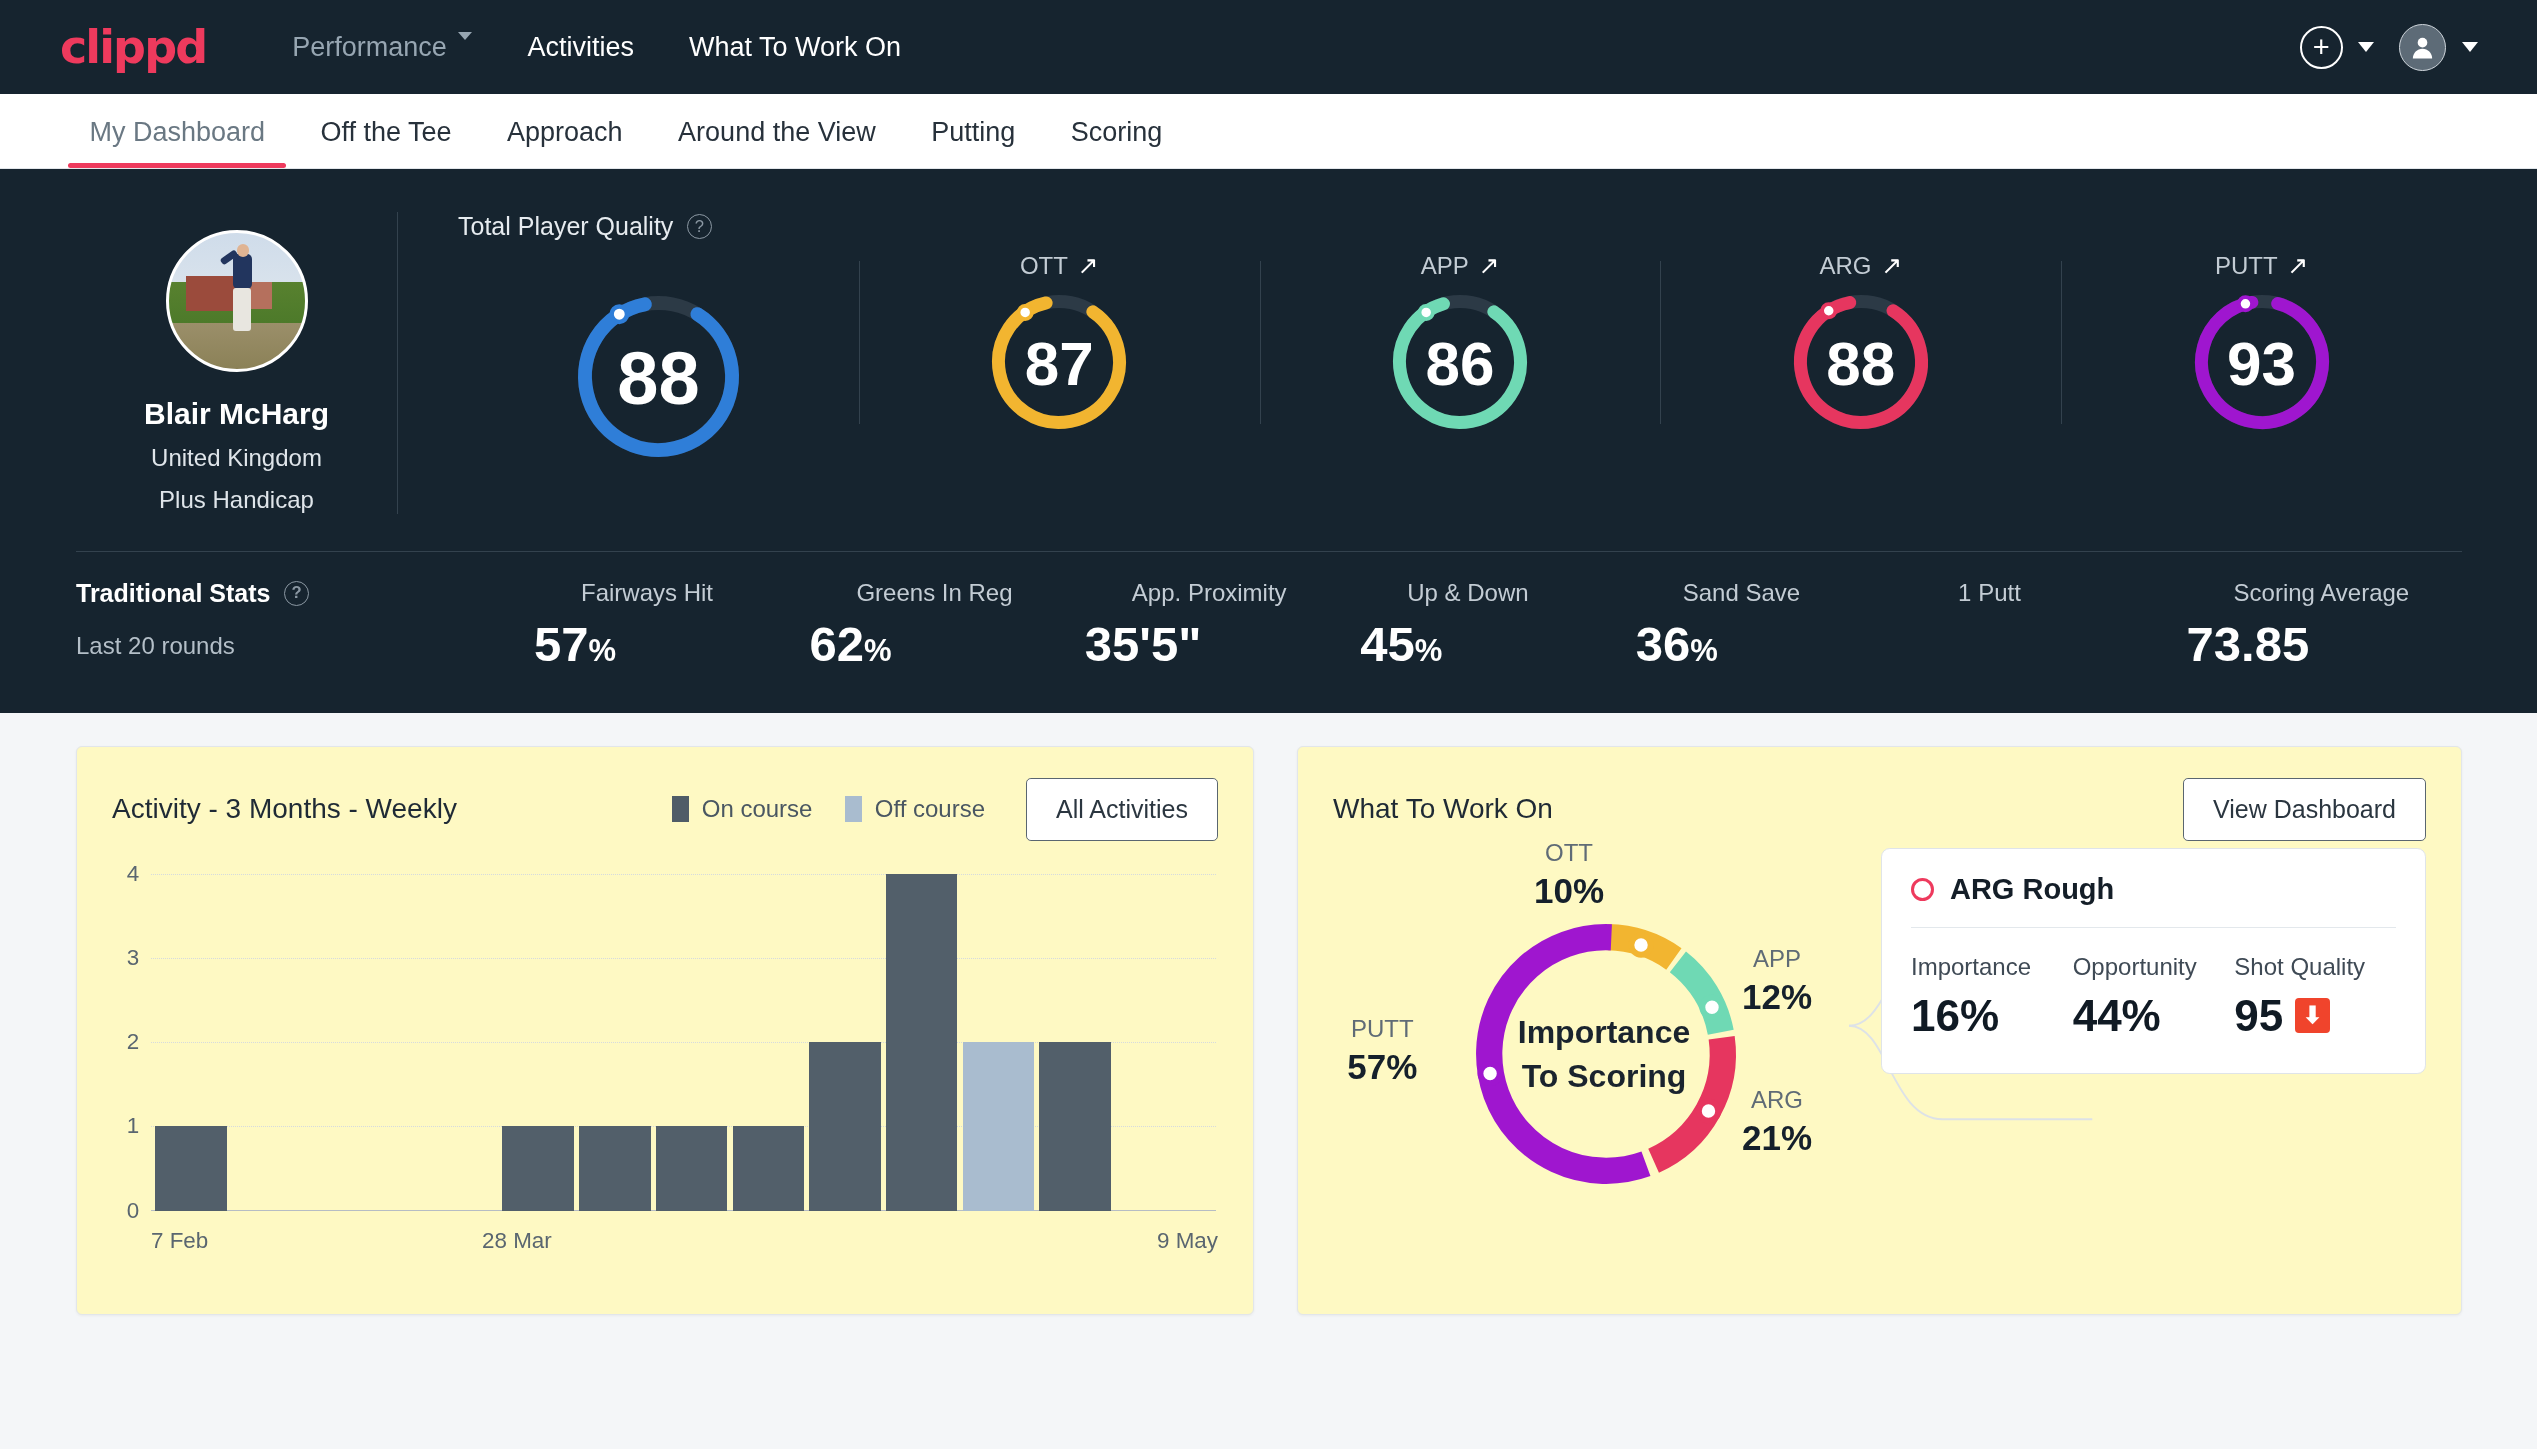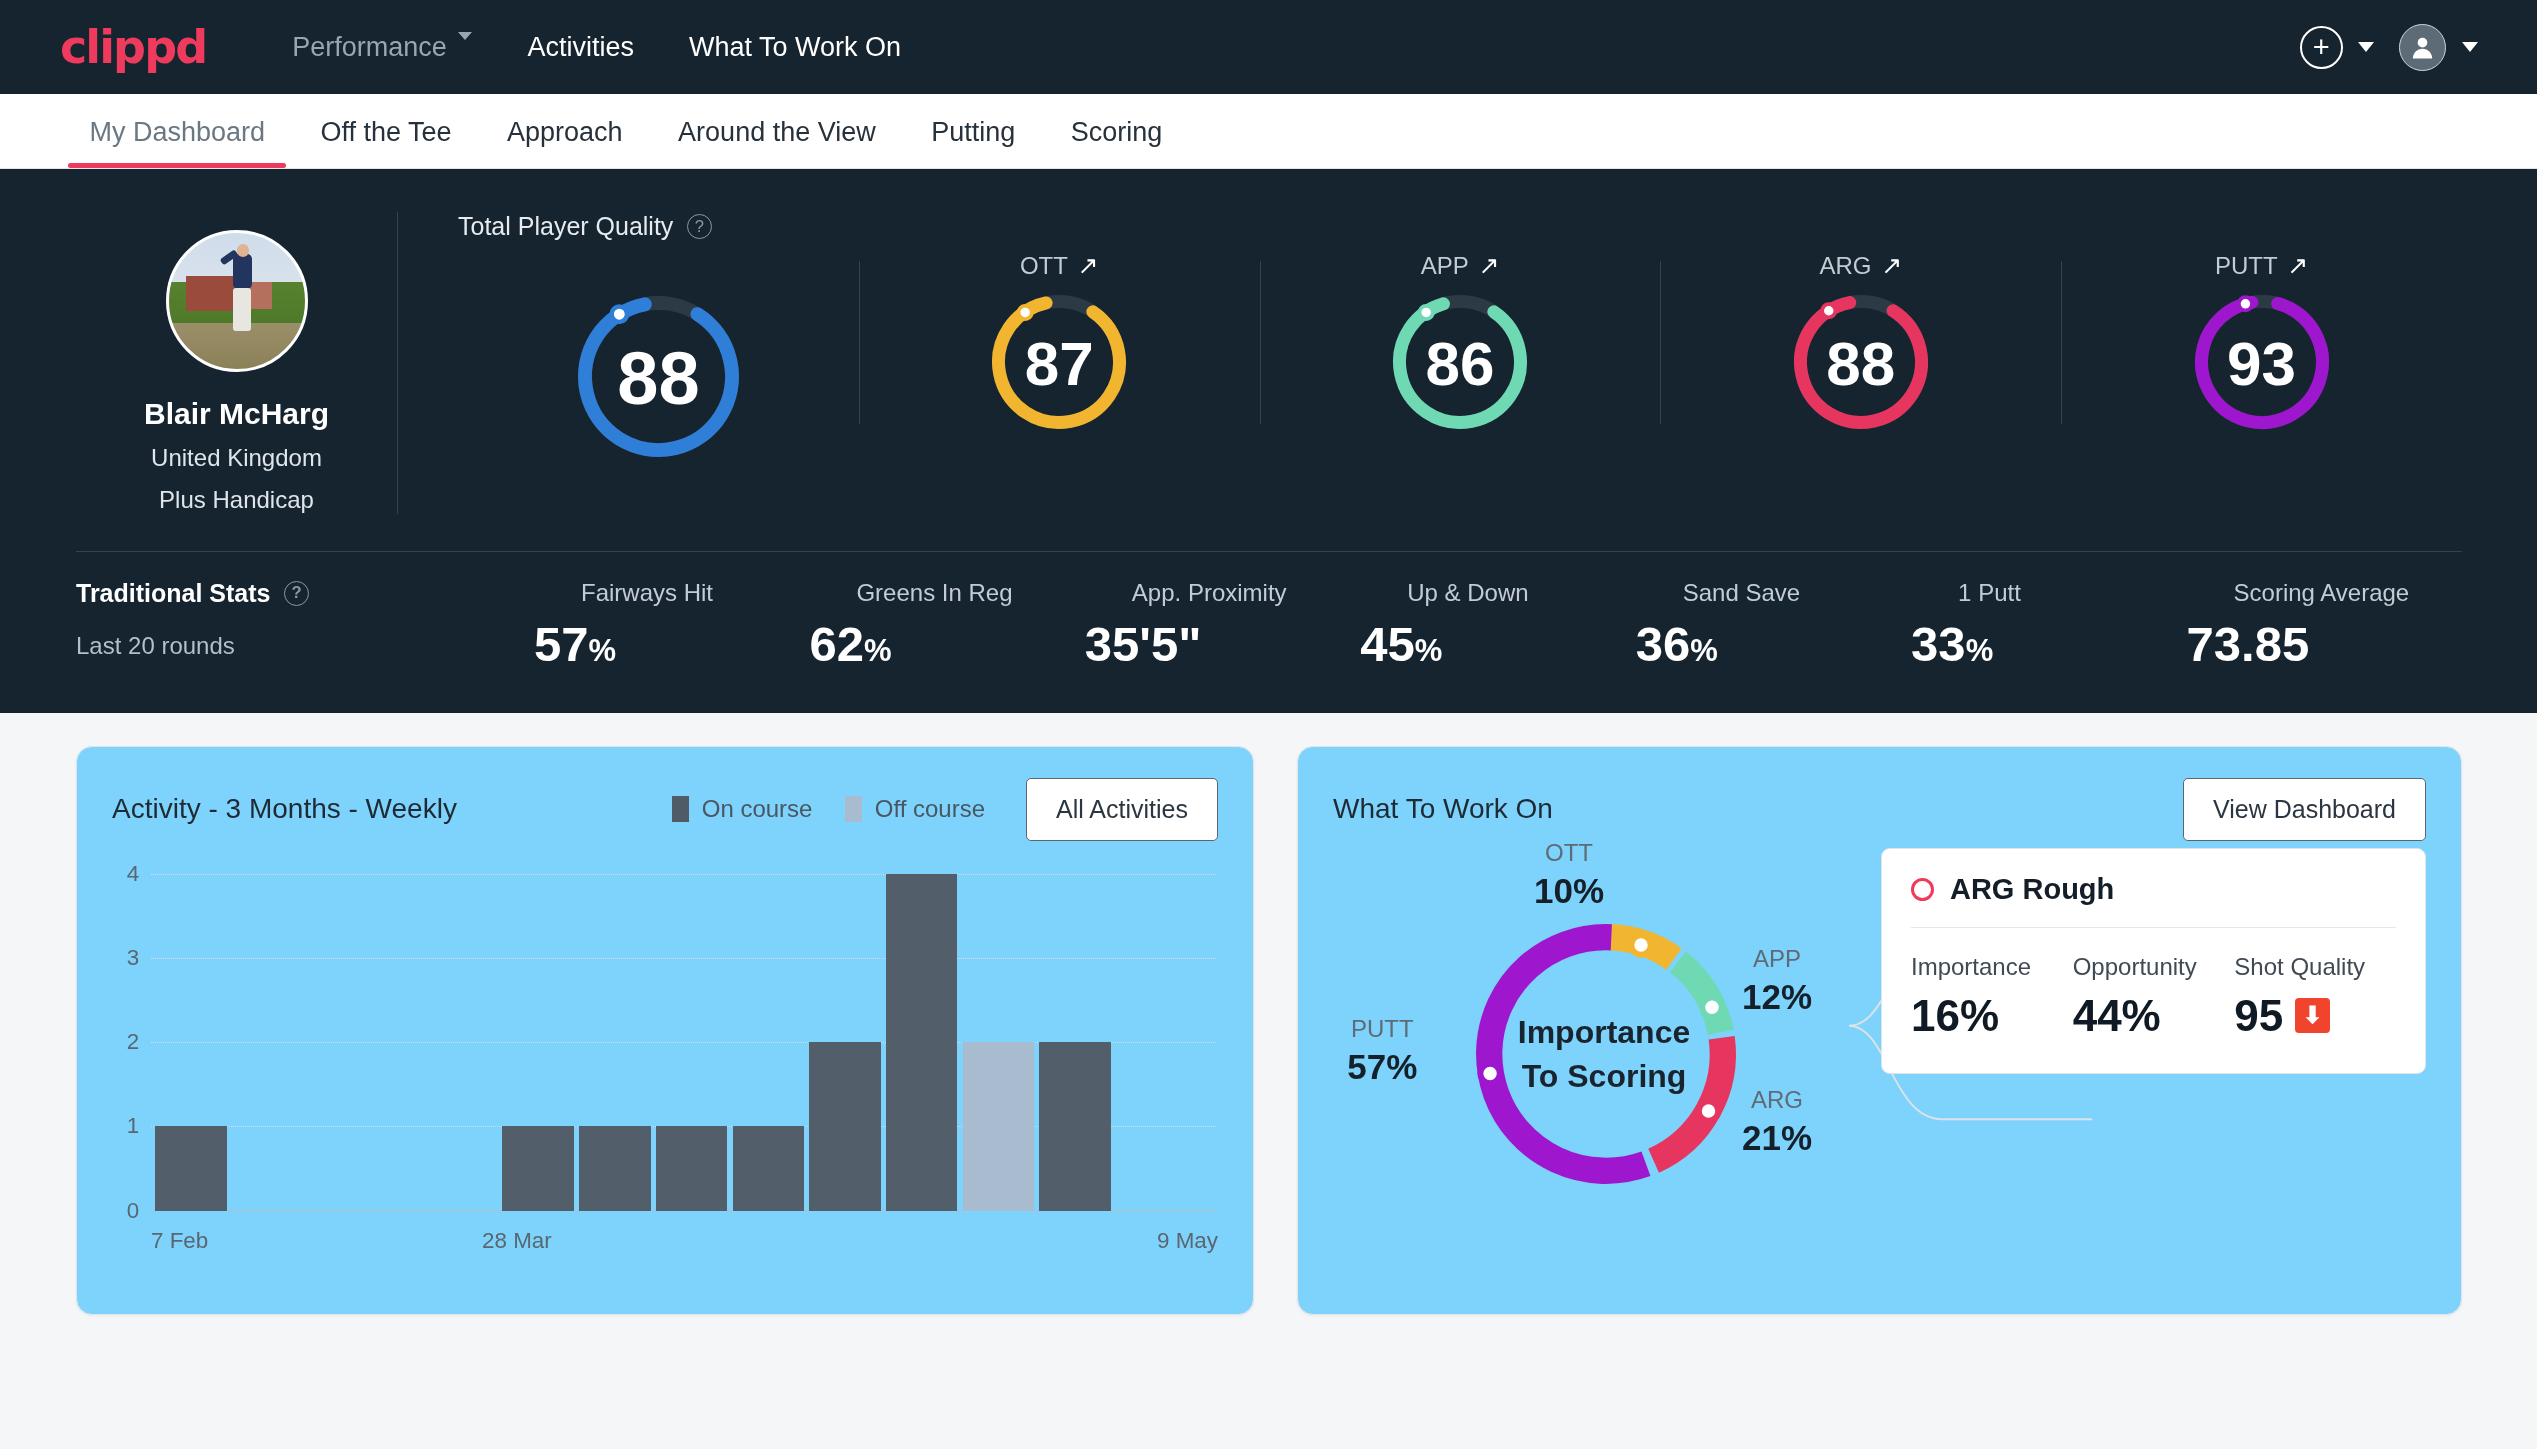--- a/index.html
+++ b/index.html
@@ -70,21 +70,21 @@
   .statslabel { width:458px; flex:0 0 458px;}
   .statslabel .t1 { font-size:25px; font-weight:bold; color:#fff; display:flex; align-items:center; gap:13.6px;}
   .statslabel .t2 { font-size:24px; color:#b4bfc8; margin-top:24px;}
   .stat { flex:1; text-align:left; }
   .stat .sl { font-size:24px; color:#c3ccd4;margin-left:47px; }
   .stat .sv { font-size:49px; font-weight:bold; color:#fff; margin-top:9.7px; }
   .stat .sv .u { font-size:31px; }
 
   
   .cards { display:flex; gap:43px; padding:33px 76px 0 76px; }
-  .card { background:#7dd3fc; border:1px solid #e2e6ea; border-radius:16px; box-shadow:0 1px 2.9px rgba(0,0,0,.05); }
+  .card { background:#fef9c3; border:1px solid #e2e6ea; border-radius:6px; box-shadow:0 1px 2.9px rgba(0,0,0,.05); }
   .card.left { width:1178px; flex:0 0 1178px; height:569px; padding:31px 35px 0 35px;}
   .card.right { flex:1; height:569px; padding:31px 35px 0 35px; position:relative; overflow:hidden;}
   .cardhead { display:flex; align-items:center; }
   .cardtitle { font-size:28px; color:#1f2a35; }
   .legend { display:flex; align-items:center; gap:33px; margin-left:auto; margin-right:41px; }
   .lg { display:flex; align-items:center; gap:12.7px; font-size:24px; color:#4a5762; }
   .sw { width:16.6px;height:26px; }
   .sw.on { background:#4f5c67; }
   .sw.off { background:#a9bccf; }
   .btn { border:1.9px solid #5a6670; background:#fff; color:#2b3640; font-size:25px; padding:15.6px 29px; border-radius:4.9px; cursor:pointer; font-family:"Liberation Sans", sans-serif;}
@@ -288,21 +288,20 @@
     <div class="stat">
       <div class="sl">Up &amp; Down</div>
       <div class="sv"><span>45</span><span class="u">%</span></div>
     </div>
     <div class="stat">
       <div class="sl">Sand Save</div>
       <div class="sv"><span>36</span><span class="u">%</span></div>
     </div>
     <div class="stat">
       <div class="sl">1 Putt</div>
-      <div class="sv"><span>33</span><span class="u">%</span></div>
     </div>
     <div class="stat">
       <div class="sl">Scoring Average</div>
       <div class="sv"><span>73.85</span></div>
     </div>
   </div>
 </div>
 
 <div class="cards">
 

